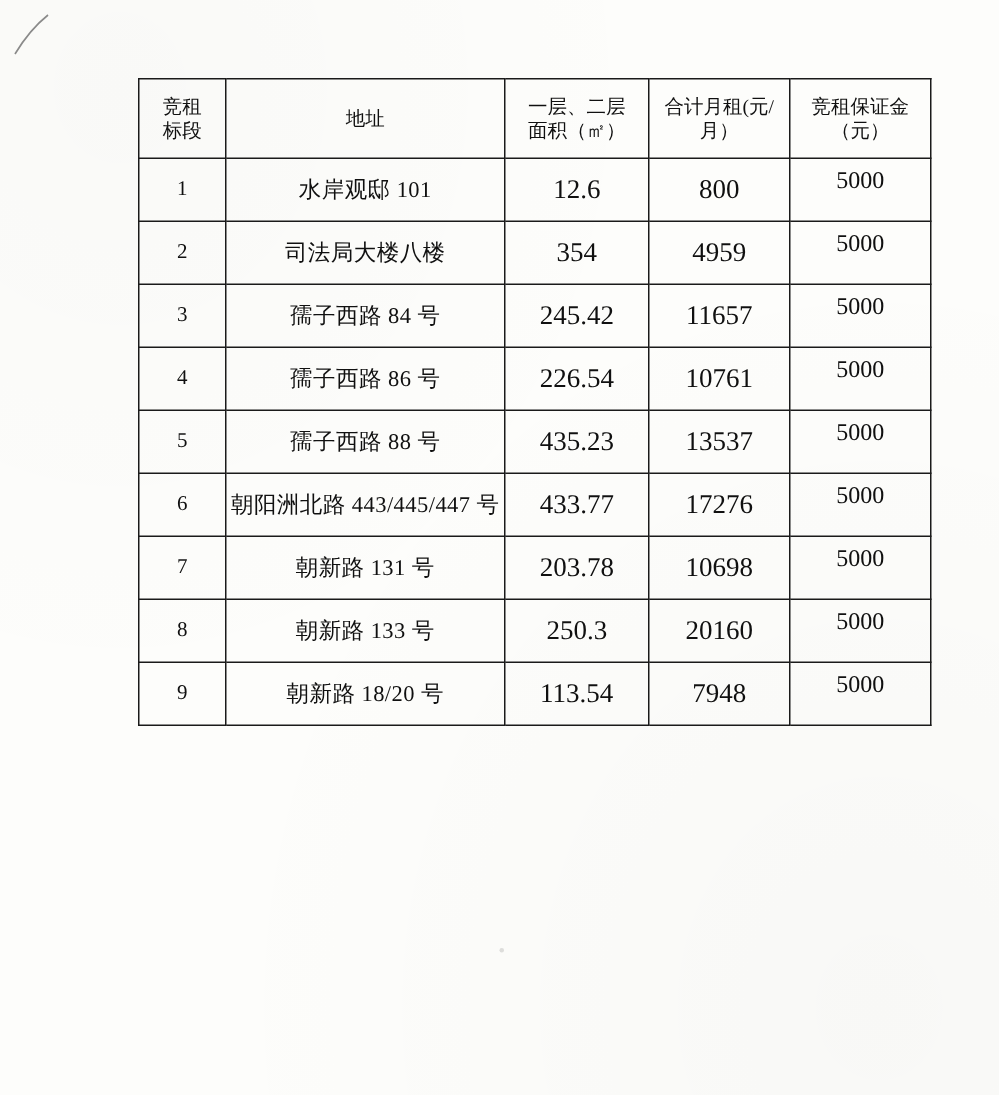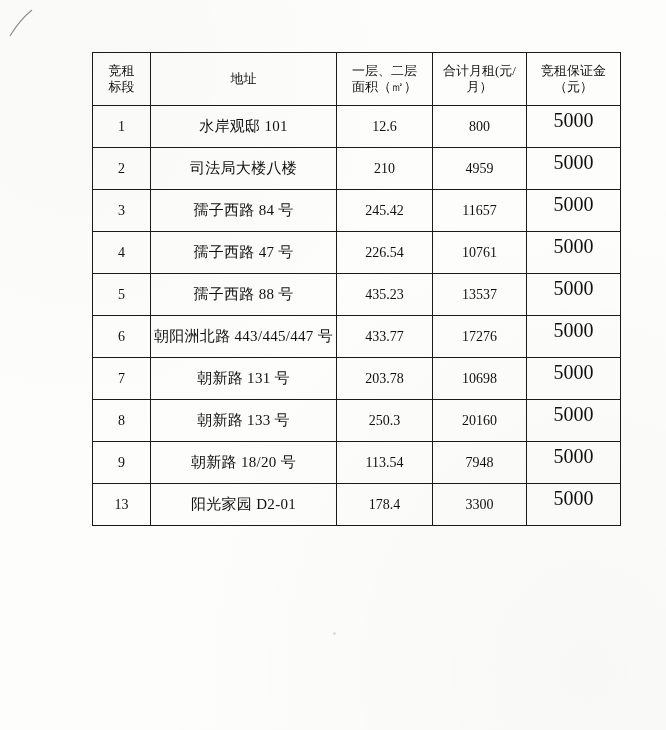--- a/index.html
+++ b/index.html
@@ -68,22 +68,22 @@
     font-size: 14px;
   }
   .col-no    { width: 58px; }
   .col-addr  { width: 186px; }
   .col-area  { width: 96px; }
   .col-rent  { width: 94px; }
   .col-dep   { width: 94px; }
 
   .cell-no { font-size: 14px; }
   .cell-addr { font-size: 15px; letter-spacing: 0.3px; }
-  .cell-num { font-size: 14px; }
-  .cell-dep { font-size: 20px; position: relative; top: -6px; }
+  .cell-num { font-size: 18px; }
+  .cell-dep { font-size: 16px; position: relative; top: -6px; }
   .hdr-lines { display: block; }
   .hdr-lines span { display: block; }
   .speck {
     position: absolute;
     width: 3px;
     height: 3px;
     border-radius: 50%;
     background: rgba(120,120,120,0.45);
   }
 </style>
@@ -143,34 +143,34 @@
           <tr>
             <td class="cell-no">1</td>
             <td class="cell-addr">水岸观邸 101</td>
             <td class="cell-num">12.6</td>
             <td class="cell-num">800</td>
             <td class="cell-dep">5000</td>
           </tr>
           <tr>
             <td class="cell-no">2</td>
             <td class="cell-addr">司法局大楼八楼</td>
-            <td class="cell-num">210</td>
+            <td class="cell-num">354</td>
             <td class="cell-num">4959</td>
             <td class="cell-dep">5000</td>
           </tr>
           <tr>
             <td class="cell-no">3</td>
             <td class="cell-addr">孺子西路 84 号</td>
             <td class="cell-num">245.42</td>
             <td class="cell-num">11657</td>
             <td class="cell-dep">5000</td>
           </tr>
           <tr>
             <td class="cell-no">4</td>
-            <td class="cell-addr">孺子西路 47 号</td>
+            <td class="cell-addr">孺子西路 86 号</td>
             <td class="cell-num">226.54</td>
             <td class="cell-num">10761</td>
             <td class="cell-dep">5000</td>
           </tr>
           <tr>
             <td class="cell-no">5</td>
             <td class="cell-addr">孺子西路 88 号</td>
             <td class="cell-num">435.23</td>
             <td class="cell-num">13537</td>
             <td class="cell-dep">5000</td>
@@ -196,23 +196,16 @@
             <td class="cell-num">20160</td>
             <td class="cell-dep">5000</td>
           </tr>
           <tr>
             <td class="cell-no">9</td>
             <td class="cell-addr">朝新路 18/20 号</td>
             <td class="cell-num">113.54</td>
             <td class="cell-num">7948</td>
             <td class="cell-dep">5000</td>
           </tr>
-          <tr>
-            <td class="cell-no">13</td>
-            <td class="cell-addr">阳光家园 D2-01</td>
-            <td class="cell-num">178.4</td>
-            <td class="cell-num">3300</td>
-            <td class="cell-dep">5000</td>
-          </tr>
         </tbody>
     </table>
   </div>
 </div>
 
 </body></html>

